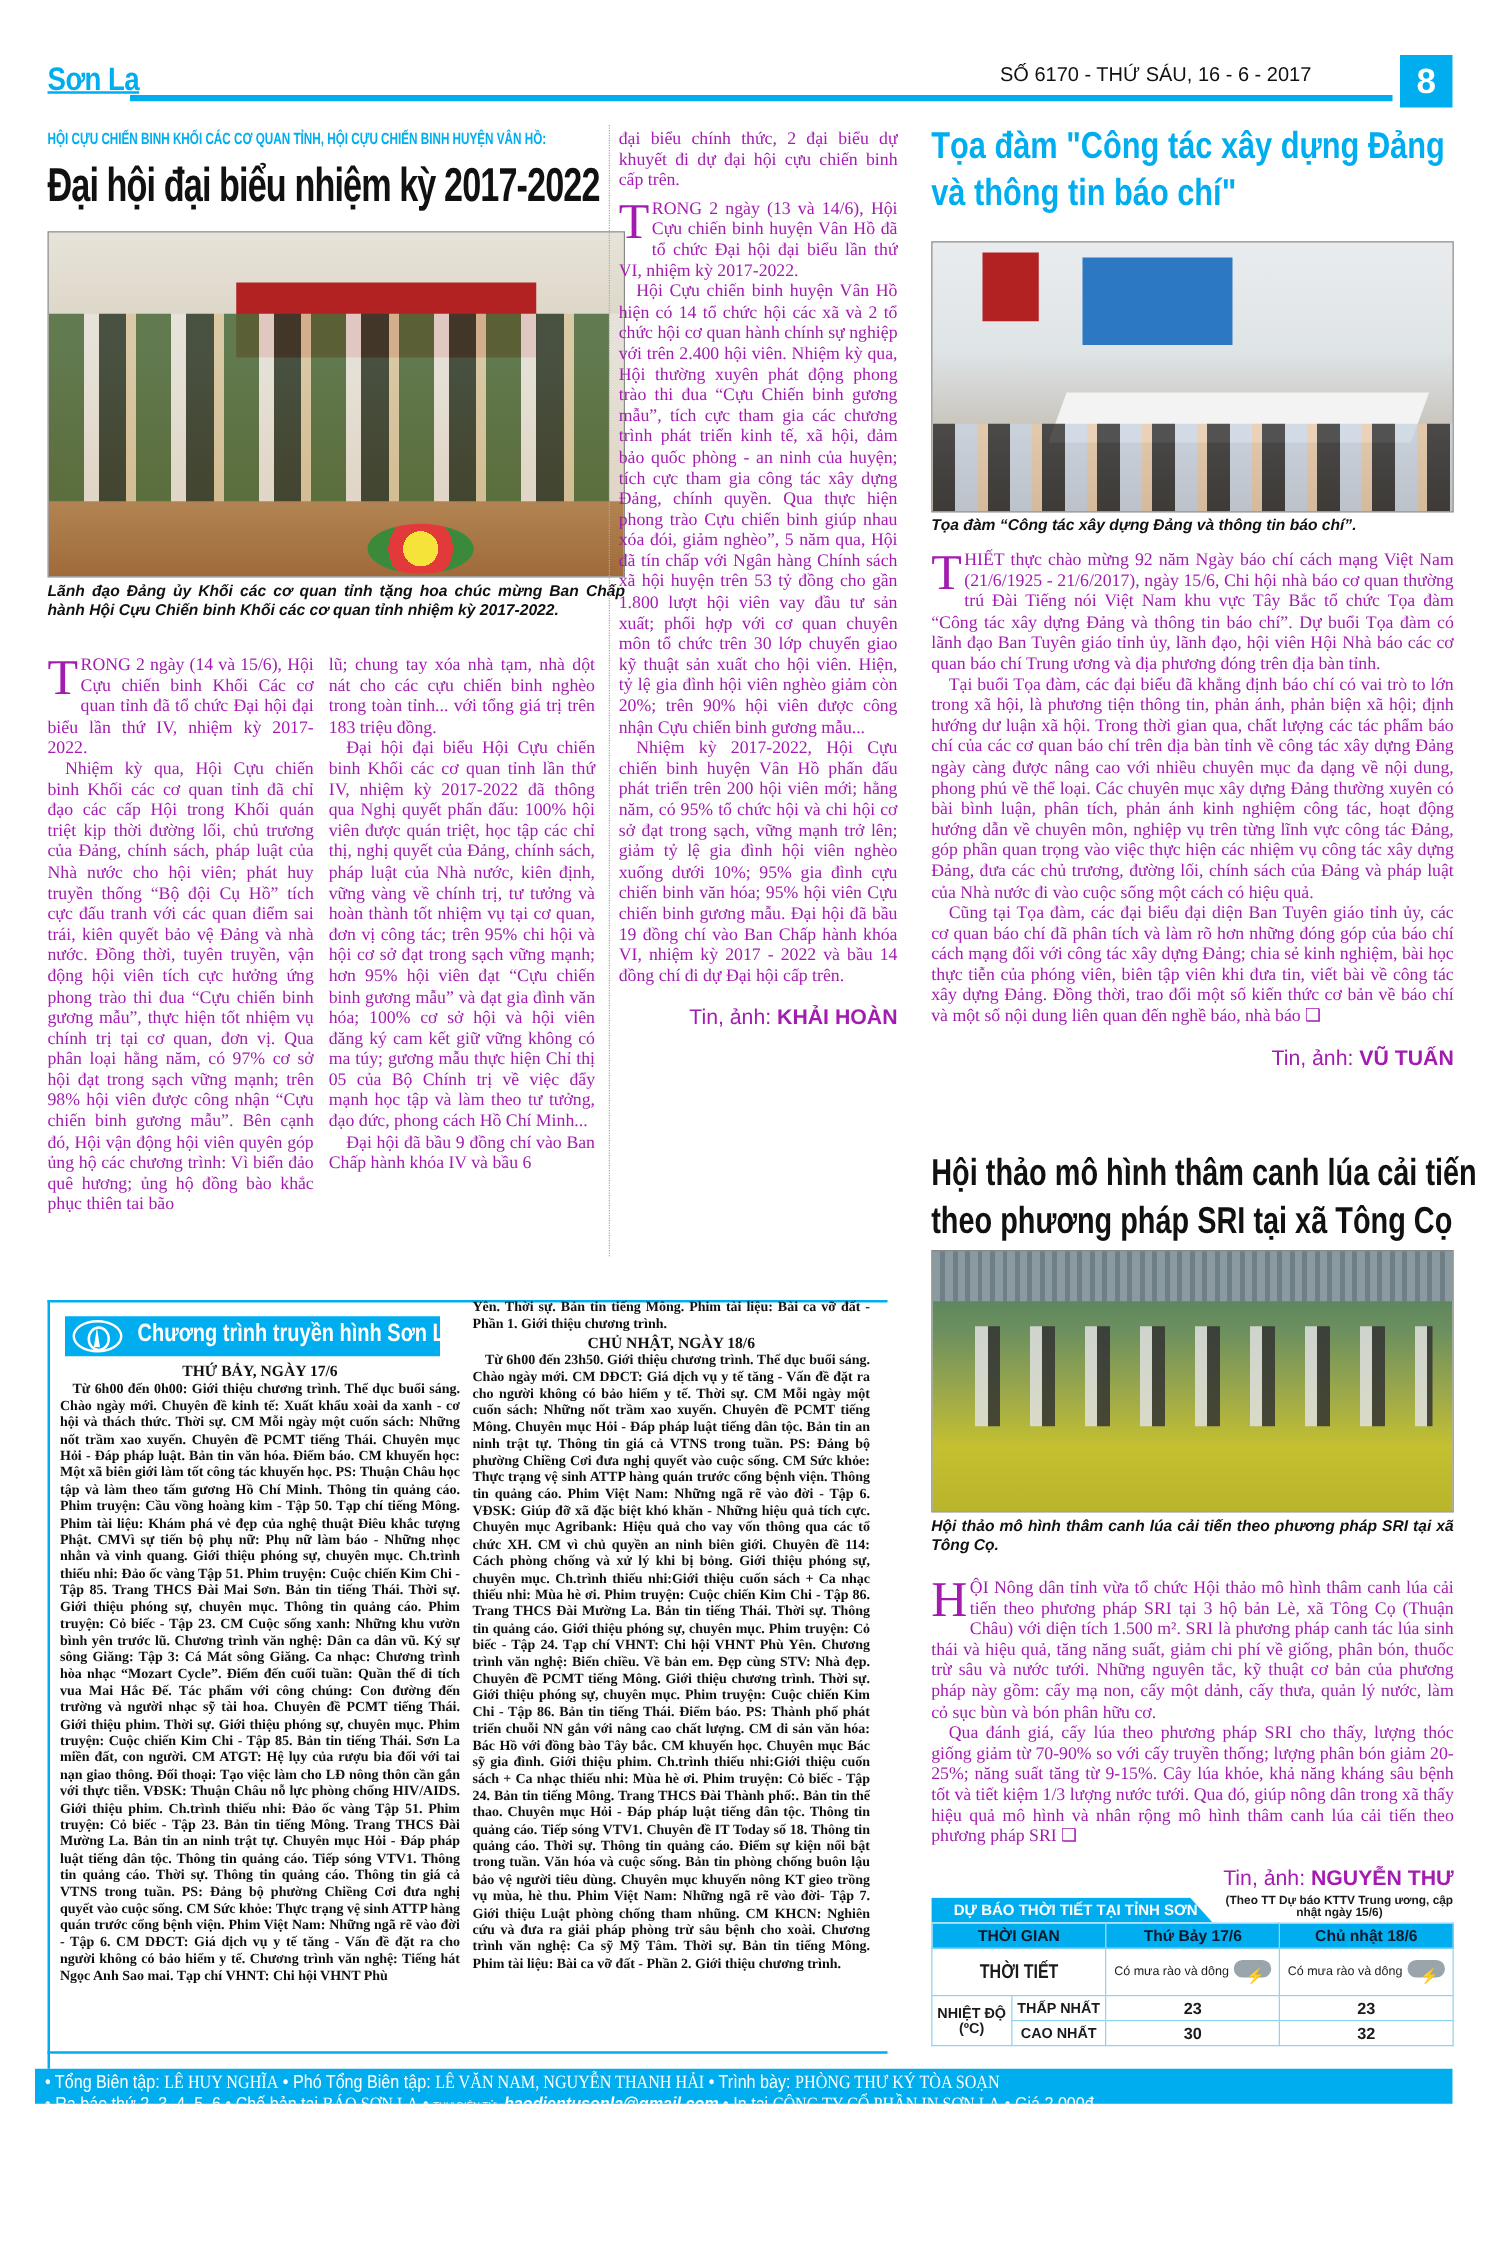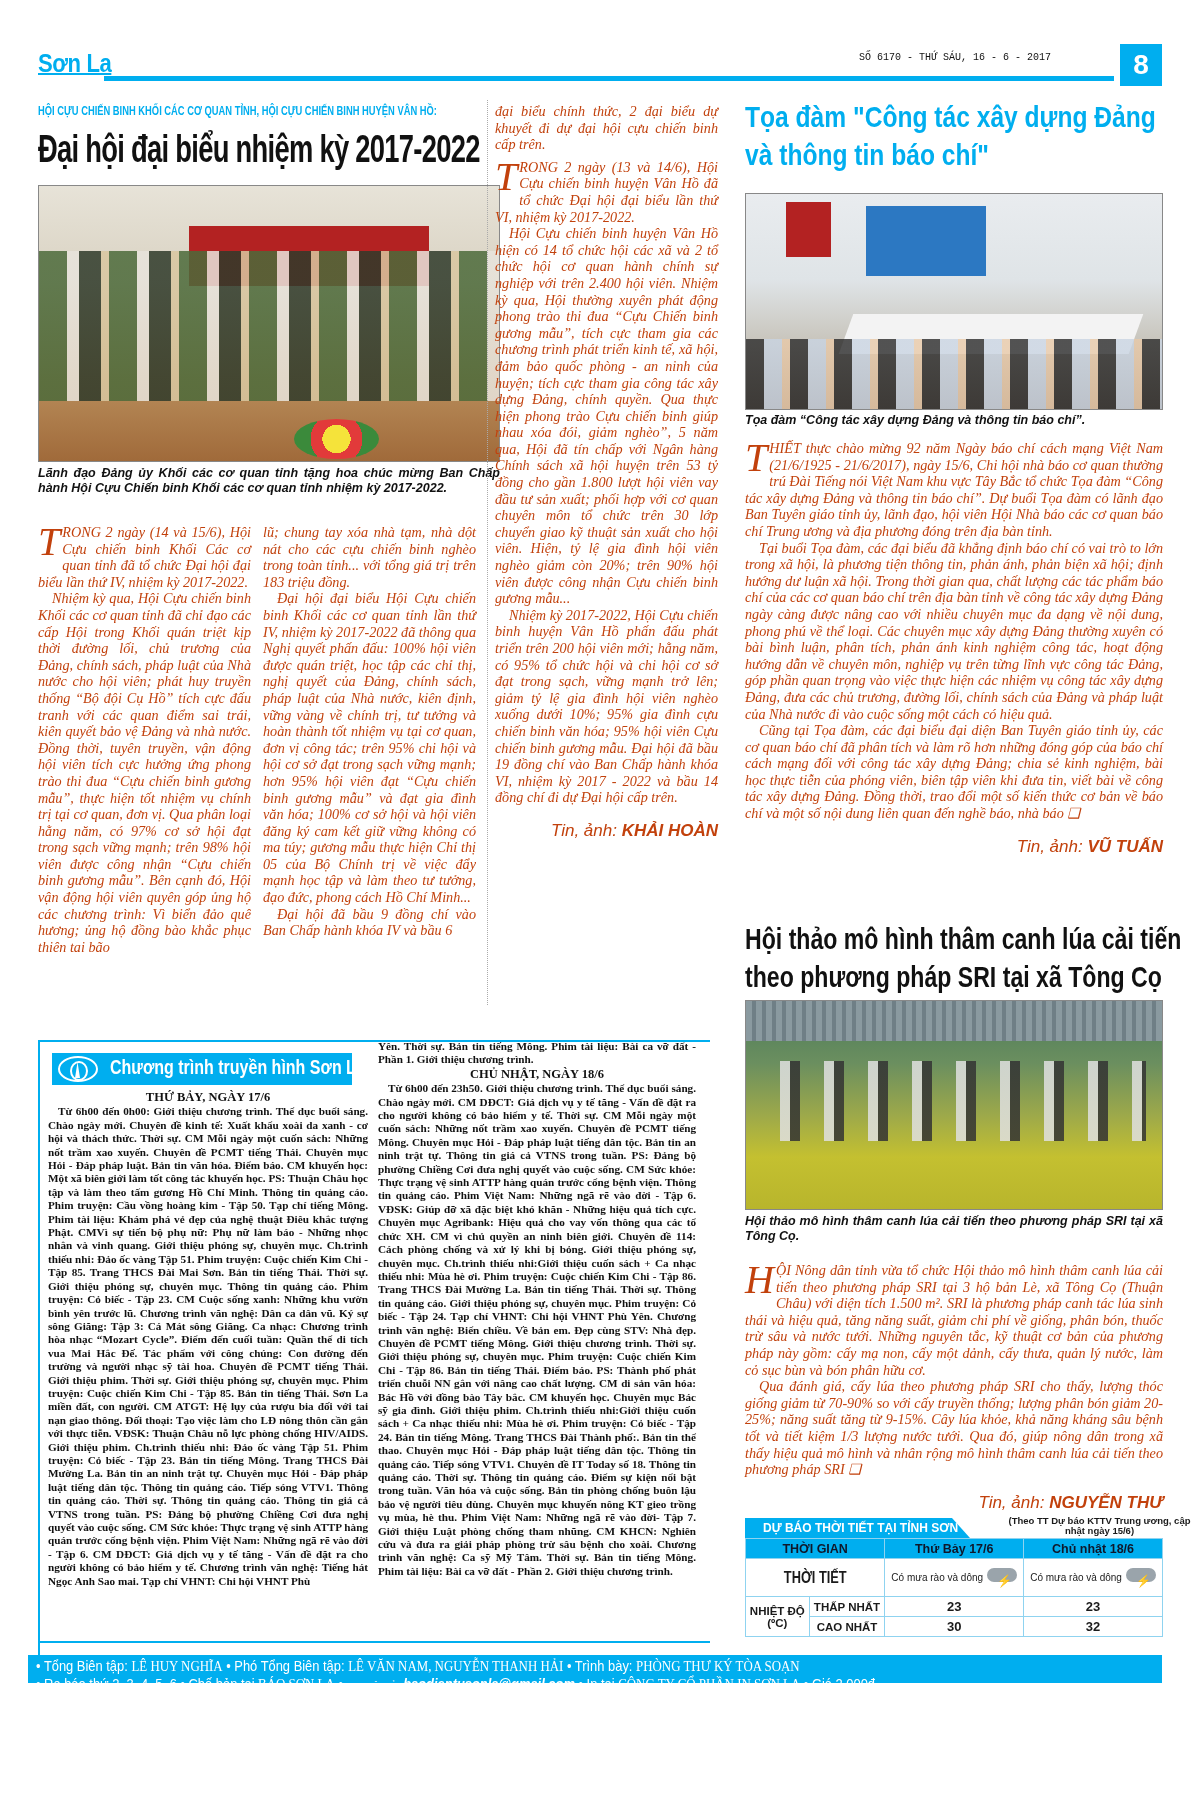--- a/index.html
+++ b/index.html
@@ -3,35 +3,35 @@
 <meta charset="utf-8">
 <style>
   * { box-sizing: border-box; margin: 0; padding: 0; }
   html, body { width: 1200px; height: 1800px; background: #fff; overflow: hidden; }
   body { position: relative; font-family: "Liberation Serif", serif; color: #1a1a1a; }
   .abs { position: absolute; }
 
   
   .brand { left: 38px; top: 48px; font-family: "Liberation Sans", sans-serif; font-weight: bold; font-size: 26px; color: #00aeef; text-decoration: underline; text-decoration-thickness: 2px; letter-spacing: -0.5px; transform: scaleX(0.85); transform-origin: left; }
   .rule-top { left: 104px; top: 76px; width: 1010px; height: 5px; background: #00aeef; }
-  .issue { left: 800px; top: 52px; width: 310px; text-align: center; font-family: Liberation Mono, monospace; font-size: 10px; color: #111; }
+  .issue { left: 800px; top: 52px; width: 310px; text-align: left; font-family: Liberation Sans, sans-serif; font-size: 16px; color: #111; }
   .pageno { left: 1120px; top: 44px; width: 42px; height: 42px; background: #00aeef; color: #fff; font-family: "Liberation Sans", sans-serif; font-weight: bold; font-size: 28px; text-align: center; line-height: 42px; }
 
   
   .kicker { left: 38px; top: 103px; width: 470px; font-family: "Liberation Sans", sans-serif; font-weight: bold; font-size: 13px; color: #00aeef; transform: scaleX(0.72); transform-origin: left; white-space: nowrap; }
   .headline1 { left: 38px; top: 128px; width: 470px; font-family: "Liberation Sans", sans-serif; font-weight: bold; font-size: 38px; color: #111; letter-spacing: -1px; transform: scaleX(0.72); transform-origin: left; white-space: nowrap; }
   .photo1 { left: 38px; top: 185px; width: 462px; height: 277px; border: 1px solid #888;
     background: linear-gradient(180deg, #e7e3d8 0%, #d9d2c2 35%, #b98e5c 70%, #a06a3a 100%); overflow: hidden; }
   .photo1 .banner { position: absolute; left: 150px; top: 40px; width: 240px; height: 60px; background: #b32222; }
   .photo1 .people { position: absolute; left: 0; bottom: 60px; width: 100%; height: 150px;
     background: repeating-linear-gradient(90deg, #4c6a3a 0 28px, #e8e4dc 28px 40px, #2f3a2a 40px 62px, #d9c7a0 62px 70px); opacity: .85; }
   .photo1 .flowers { position: absolute; left: 255px; bottom: 2px; width: 85px; height: 40px; border-radius: 50%; background: radial-gradient(circle, #f5e33a 0 30%, #e23a3a 30% 55%, #3b8a3b 55%); }
   .caption { font-family: "Liberation Sans", sans-serif; font-style: italic; font-weight: bold; font-size: 12.5px; line-height: 15px; color: #111; text-align: justify; }
   .cap1 { left: 38px; top: 466px; width: 462px; }
-  .body { font-size: 14.2px; line-height: 16.6px; text-align: justify; color: #c2410c; font-style: italic; }
+  .body { font-size: 14.2px; line-height: 16.6px; text-align: justify; color: #a21caf; }
   .body p { text-indent: 14px; }
   .body p.first { text-indent: 0; }
   .dropcap { float: left; font-size: 40px; line-height: 32px; margin-right: 2px; margin-top: 2px; }
   .colA { left: 38px; top: 524px; width: 213px; }
   .colB { left: 263px; top: 524px; width: 213px; }
   .colC { left: 495px; top: 103px; width: 223px; }
   .byline { text-align: right; font-family: "Liberation Sans", sans-serif; font-size: 17px; margin-top: 17px; }
   .byline b { font-weight: bold; }
   .vline { width: 0; border-left: 1px dotted #aaa; }
 
@@ -51,21 +51,21 @@
     background: linear-gradient(180deg, #4a7a5a 0%, #6b8f5f 30%, #9da94a 55%, #c4c030 75%, #b8b52c 100%); overflow: hidden; }
   .photo3 .roof { position: absolute; left: 0; top: 0; width: 100%; height: 40px; background: repeating-linear-gradient(90deg, #8a9aa0 0 6px, #6f7f86 6px 10px); }
   .photo3 .people { position: absolute; left: 20px; top: 60px; width: 380px; height: 80px; background: repeating-linear-gradient(90deg, transparent 0 14px, #e0e0e0 14px 24px, #333 24px 34px, transparent 34px 44px); opacity: .85; }
   .cap3 { left: 745px; top: 1214px; width: 418px; }
   .colR2 { left: 745px; top: 1262px; width: 418px; }
 
   
   .wx { left: 745px; top: 1516px; width: 418px; font-family: "Liberation Sans", sans-serif; }
   .wx-head { position: relative; height: 22px; }
   .wx-title { position: absolute; left: 0; top: 2px; width: 225px; height: 20px; background: #00aeef; color: #fff; font-weight: bold; font-size: 12px; line-height: 20px; padding-left: 18px; clip-path: polygon(0 0, 92% 0, 100% 100%, 0 100%); transform: none; }
-  .wx-note { position: absolute; left: 235px; top: 0; width: 183px; text-align: center; font-size: 9.5px; font-weight: bold; line-height: 10px; margin-left: 28px; }
+  .wx-note { position: absolute; left: 235px; top: 0; width: 183px; text-align: center; font-size: 9.5px; font-weight: bold; line-height: 10px; }
   .wx table { width: 100%; border-collapse: collapse; font-size: 12px; }
   .wx td { border: 1px solid #8fd3f0; text-align: center; padding: 1px 2px; }
   .wx .hdr td { background: #00aeef; color: #0f172a; font-weight: bold; font-size: 12.5px; height: 20px; }
   .wx .cond { height: 38px; }
   .wx .cond-text { font-size: 10px; line-height: 12px; display: inline-block; vertical-align: middle; text-align: left; }
   .wx .cloud { display: inline-block; vertical-align: middle; width: 30px; height: 24px; position: relative; margin-left: 4px; }
   .wx .cloud::before { content: ""; position: absolute; left: 0; top: 2px; width: 30px; height: 14px; border-radius: 10px; background: #9aa4ab; }
   .wx .cloud::after { content: "\26A1"; position: absolute; left: 10px; top: 8px; font-size: 12px; color: #f2b01e; }
   .wx .bigt { font-weight: bold; font-size: 16px; transform: scaleX(0.8); display: inline-block; }
   .wx .val { font-weight: bold; font-size: 13px; height: 20px; }

